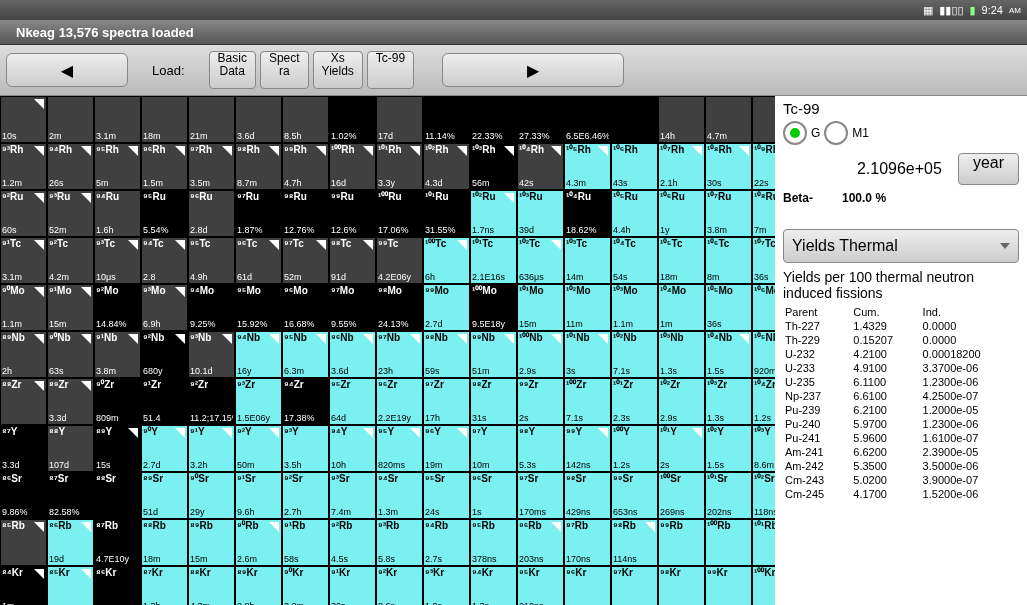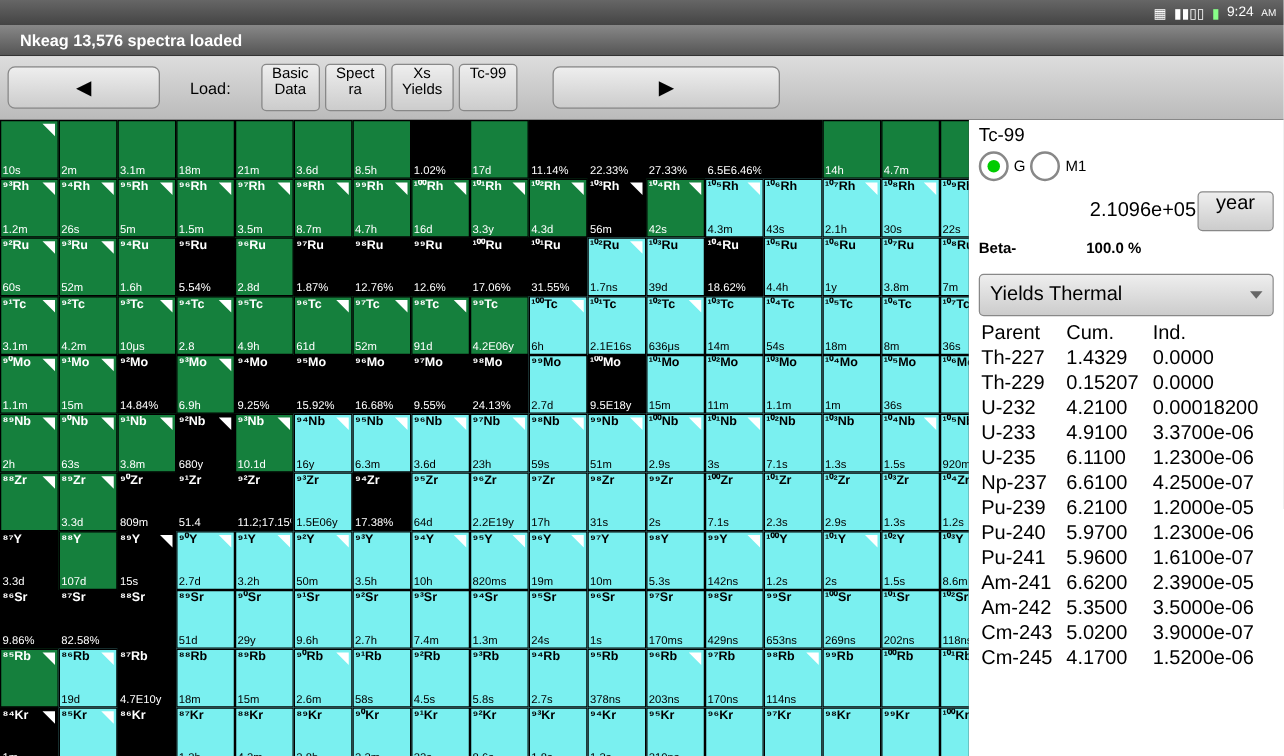--- a/index.html
+++ b/index.html
@@ -11,38 +11,38 @@
 .navbtn.wide{flex:0 0 180px}
 .lbl{font-size:13px;margin:0 20px}
 .tbtn{height:36px;padding:0 8px;background:linear-gradient(#eee,#ccc);border:1px solid #888;border-radius:4px;display:flex;align-items:flex-start;justify-content:center;font-size:12px;text-align:center;line-height:1.1;cursor:pointer}
 .main{display:flex;height:515px}
 .gridwrap{flex:0 0 775px;height:515px;overflow:hidden;position:relative;background:#000}
 .grid{position:absolute;top:0;left:0}
 .row{display:flex;height:47px}
 .cell{width:47px;height:47px;border:1px solid #000;box-sizing:border-box;position:relative;overflow:hidden;font-size:9px;line-height:1}
 .cell .nuc{position:absolute;top:1px;left:1px;font-size:10px;font-weight:bold;color:#fff}
 .cell .hl{position:absolute;bottom:1px;left:1px;right:1px;font-size:9px;color:#fff;white-space:nowrap;overflow:hidden}
-.c-red{background:#15803d}
+.c-red{background:#404040}
 .c-blk{background:#000}
 .c-cyn{background:#7af0f0}
 .c-cyn .nuc,.c-cyn .hl{color:#000}
 .cell .tri{position:absolute;top:2px;right:2px;width:0;height:0;border-left:10px solid transparent;border-top:10px solid #fff}
 .side{flex:1;padding:4px 8px;display:flex;flex-direction:column;overflow:hidden}
 .side h2{margin:0 0 4px 0;font-size:15px;font-weight:normal}
 .radio-row{display:flex;align-items:center;gap:4px;margin-bottom:8px}
 .radio{width:20px;height:20px;border:2px solid #888;border-radius:50%;display:flex;align-items:center;justify-content:center;cursor:pointer}
 .radio.on::after{content:"";width:10px;height:10px;background:#0c0;border-radius:50%}
-.prop-row{display:flex;align-items:center;gap:1px;margin-bottom:6px}
+.prop-row{display:flex;align-items:center;gap:16px;margin-bottom:6px}
 .prop-val{font-size:16px;text-align:right;flex:1}
 .unit-btn{height:30px;padding:0 14px;background:linear-gradient(#eee,#ccc);border:1px solid #888;border-radius:4px;font-size:16px;cursor:pointer}
-.decay-row{display:flex;gap:56px;font-weight:bold;margin-bottom:14px}
+.decay-row{display:flex;gap:29px;font-weight:bold;margin-bottom:24px}
 .dropdown{height:32px;background:linear-gradient(#eee,#ccc);border:1px solid #888;border-radius:4px;display:flex;align-items:center;justify-content:space-between;padding:0 8px;font-size:16px;margin-bottom:4px;cursor:pointer}
 .dropdown .tri-d{width:0;height:0;border-left:5px solid transparent;border-right:5px solid transparent;border-top:6px solid #666}
 .side h3{margin:2px 0 4px 0;font-size:14px;font-weight:normal}
-.ytable{width:100%;border-collapse:collapse;font-size:16px}
+.ytable{width:100%;border-collapse:collapse;font-size:11px}
 .ytable td{padding:1px 2px;white-space:nowrap}
 .ytable td:nth-child(2),.ytable td:nth-child(3){text-align:left}
 </style>
 </head>
 <body>
 
 <div class="statusbar">
   <span class="sicon">▦</span>
   <span class="sicon">▮▮▯▯</span>
   <span class="sicon" style="color:#8f8">▮</span>
@@ -924,20 +924,21 @@
       <div class="unit-btn">year</div>
     </div>
     <div class="decay-row">
       <span>Beta-</span>
       <span>100.0 %</span>
     </div>
     <div class="dropdown">
       <span>Yields Thermal</span>
       <span class="tri-d"></span>
     </div>
+    <h3>Yields per 100 thermal neutron induced fissions</h3>
     <table class="ytable">
       <tbody>
           <tr>
         <td>Parent</td>
         <td>Cum.</td>
         <td>Ind.</td>
       </tr>
       </tbody>
         <tbody id="ytb">
           <tr>

